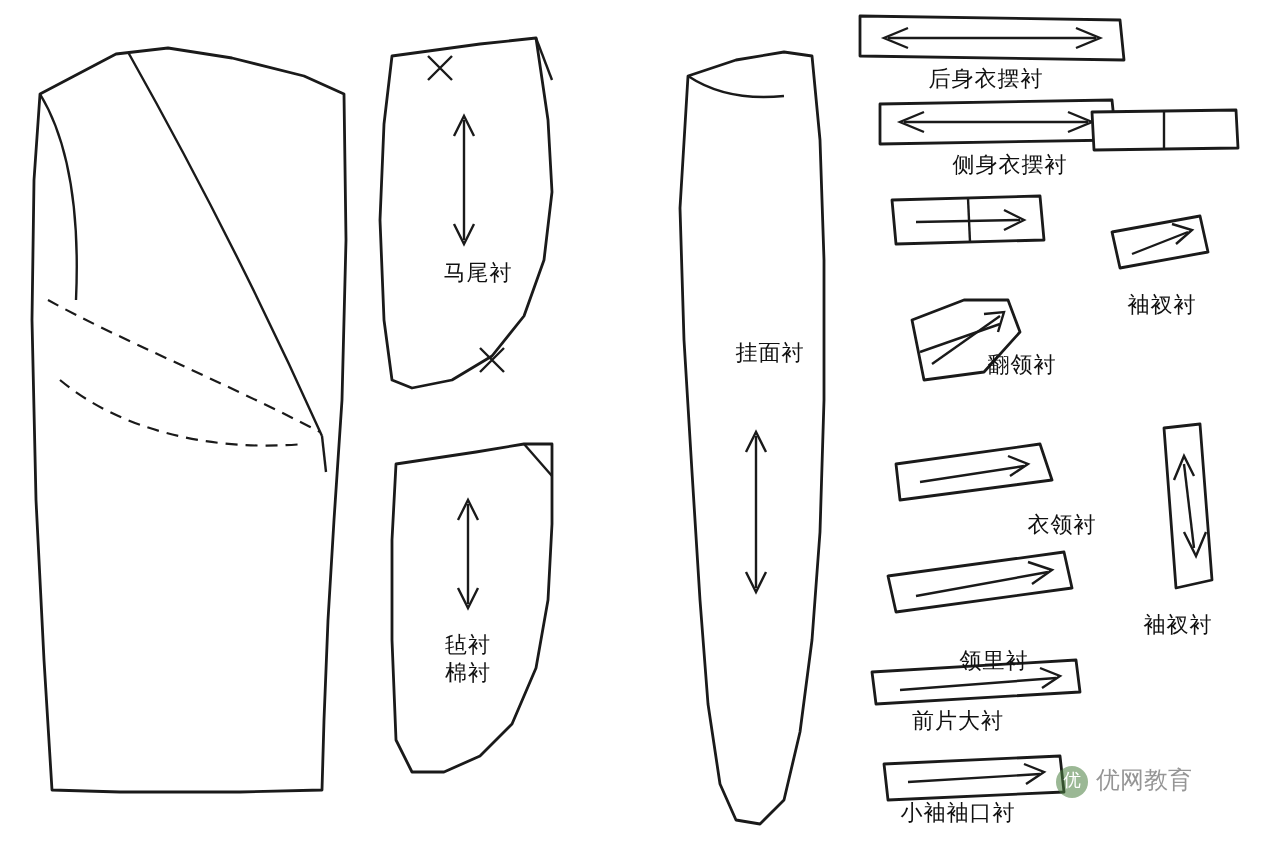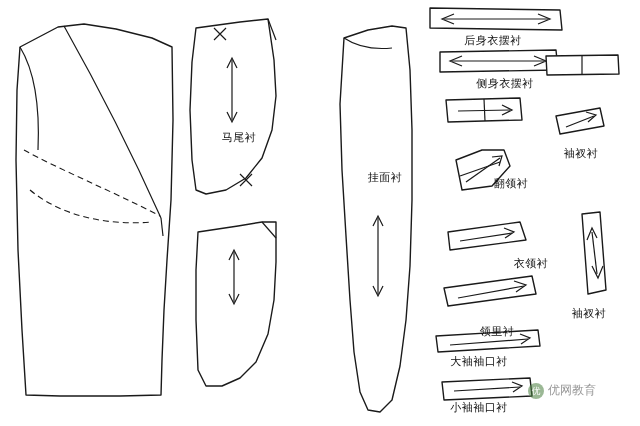--- a/index.html
+++ b/index.html
@@ -235,35 +235,37 @@
     <path class="piece-outline" d="M 582,214 L 600,212 L 606,290 L 588,294 Z"></path>
     <path class="grain-line" d="M 592,232 L 597,274"></path>
     <path class="grain-line" d="M 587,240 L 592,228 L 597,238"></path>
     <path class="grain-line" d="M 592,266 L 598,278 L 603,266"></path>
 
   </svg>
 
 
   <div class="label" style="left:212px; top:130px; width:54px;">马尾衬</div>
 
+  <div class="label" style="left:214px; top:316px; width:40px;">毡衬
+棉衬</div>
 
   <div class="label" style="left:366px; top:170px; width:38px;">挂面衬</div>
 
   <div class="label" style="left:458px; top:33px; width:70px;">后身衣摆衬</div>
 
   <div class="label" style="left:470px; top:76px; width:70px;">侧身衣摆衬</div>
 
 
   <div class="label" style="left:488px; top:176px; width:46px;">翻领衬</div>
 
   <div class="label" style="left:470px; top:256px; width:46px;margin-left:38px;">衣领衬</div>
 
   <div class="label" style="left:474px; top:324px; width:46px;">领里衬</div>
 
-  <div class="label" style="left:444px; top:354px; width:70px;">大袖袖口衬</div>
+  <div class="label" style="left:444px; top:354px; width:70px;">前片大衬</div>
 
   <div class="label" style="left:444px; top:400px; width:70px;">小袖袖口衬</div>
 
 
   <div class="label" style="left:558px; top:146px; width:46px;">袖衩衬</div>
 
   <div class="label" style="left:566px; top:306px; width:46px;">袖衩衬</div>
 
   <div class="watermark" style="left:528px; top:382px;">
     <span class="wm-badge">优</span>

